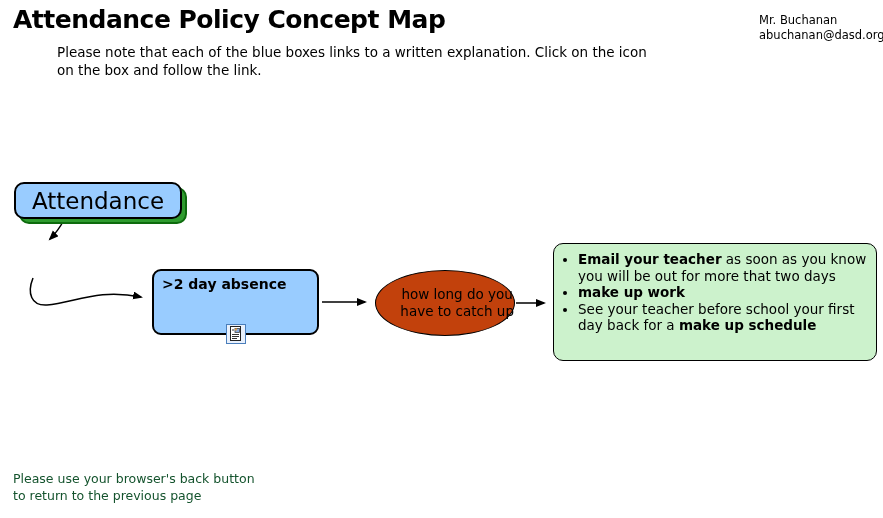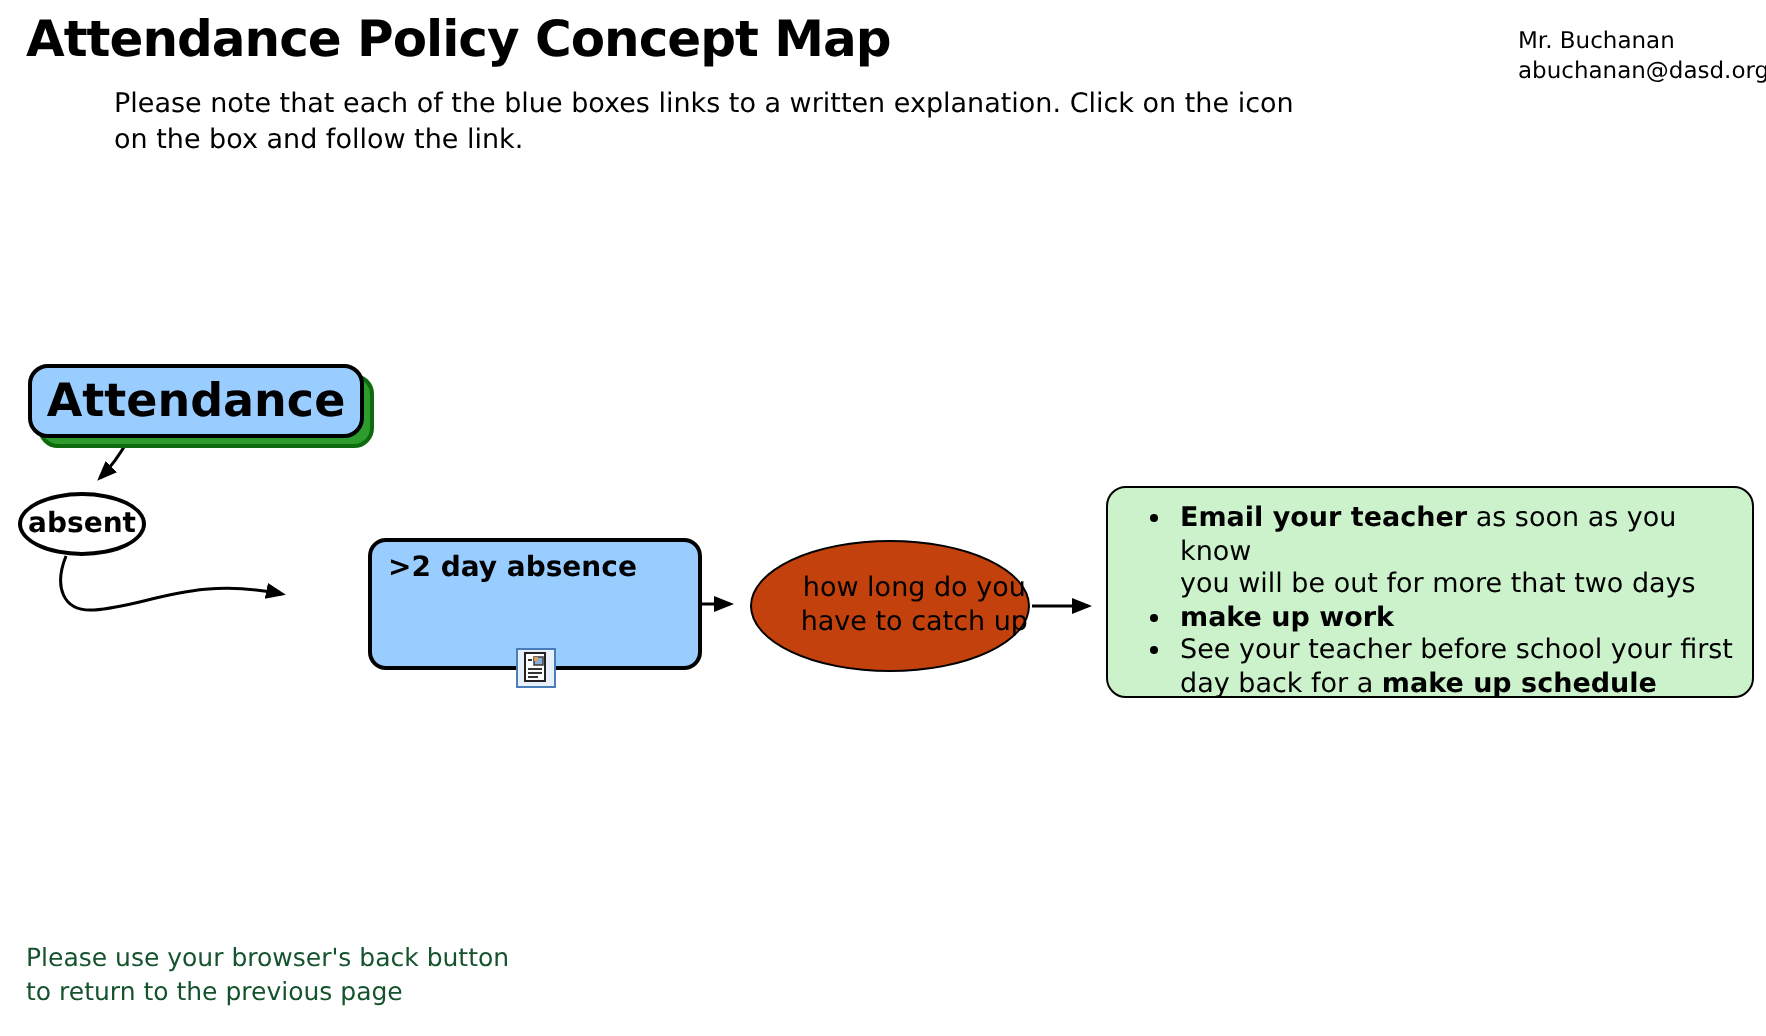--- a/index.html
+++ b/index.html
@@ -39,37 +39,37 @@
     width: 168px; height: 37px;
     background: #2e9b2e; border: 2px solid #0d6b0d;
     border-radius: 10px;
   }
   .attendance-node {
     position: absolute; left: 14px; top: 182px;
     width: 168px; height: 37px;
     background: #99ccff; border: 2px solid #000;
     border-radius: 10px;
     display: flex; align-items: center; justify-content: center;
-    font-size: 23px; font-weight: bold;
+    font-size: 23px; font-weight: normal;
   }
   .absent-ellipse {
     position: absolute; left: 9px; top: 246px;
     width: 64px; height: 32px;
     background: #fff; border: 2px solid #000;
     border-radius: 50%;
     display: flex; align-items: center; justify-content: center;
     font-size: 14px; font-weight: bold;
   }
   .absence-box {
     position: absolute; left: 152px; top: 269px;
     width: 167px; height: 66px;
     background: #99ccff; border: 2px solid #000;
     border-radius: 9px;
     padding: 5px 6px 5px 8px;
-    font-size: 13.5px; line-height: 17px; margin-left: 32px;
+    font-size: 13.5px; line-height: 17px;
   }
   .absence-box .box-title { font-weight: bold; font-size: 14px; }
   .absence-box .box-body { white-space: pre-line; }
   .link-icon {
     position: absolute; left: 50%; bottom: -11px;
     transform: translateX(-50%);
     width: 20px; height: 20px;
     display: block; cursor: pointer;
   }
   .catchup-ellipse {
@@ -77,24 +77,24 @@
     width: 140px; height: 66px;
     background: #c2410c; border: 1.5px solid #000;
     border-radius: 50%;
     display: flex; align-items: center; justify-content: flex-end;
     text-align: center;
     font-size: 13.5px; line-height: 17px;
     white-space: pre-line;
   }
   .info-box {
     position: absolute; left: 553px; top: 243px;
-    width: 324px; height: 106px;
+    width: 324px; height: 118px;
     background: #ccf2cc; border: 1.5px solid #000;
     border-radius: 10px;
-    padding: 7px 6px 6px 14px;
+    padding: 7px 6px 6px 2px;
     font-size: 13.5px; line-height: 16.5px;
   }
   .info-box ul { list-style: disc; margin: 0; padding-left: 22px; }
   .info-box li { white-space: pre-line; }
   .b { font-weight: bold; }
 
   .footer-note {
     position: absolute; left: 13px; top: 471px;
     font-size: 12.5px; line-height: 16.5px;
     color: #14532d;
@@ -130,23 +130,20 @@
     <path d="M33,278 C27,293 31,306 47,305 C74,303 97,288 141,297" fill="none" stroke="#000" stroke-width="1.5" marker-end="url(#arrow)"></path>
     <path d="M322,302 L365,302" fill="none" stroke="#000" stroke-width="1.5" marker-end="url(#arrow)"></path>
     <path d="M516,303 L544,303" fill="none" stroke="#000" stroke-width="1.5" marker-end="url(#arrow)"></path>
   </svg>
 
   <div class="node-shadow"></div>
   <div class="attendance-node">
     <span>Attendance</span>
   </div>
 
-  <div class="absent-ellipse">
-    <span>absent</span>
-  </div>
 
   <div class="absence-box">
     <div class="box-title">&gt;2 day absence</div>
     <svg class="link-icon" viewBox="0 0 20 20" xmlns="http://www.w3.org/2000/svg">
       <rect x="0.5" y="0.5" width="19" height="19" fill="#e8f0fc" stroke="#4a7ebb" stroke-width="1"></rect>
       <rect x="4.5" y="2.5" width="10" height="14" fill="#ffffff" stroke="#222" stroke-width="1"></rect>
       <rect x="9" y="4.5" width="4.5" height="4" fill="#88aadd" stroke="#444" stroke-width="0.8"></rect>
       <rect x="9" y="4.5" width="2" height="2" fill="#e0a050"></rect>
       <line x1="6" y1="6" x2="8" y2="6" stroke="#333" stroke-width="1"></line>
       <line x1="6" y1="10.5" x2="13" y2="10.5" stroke="#333" stroke-width="1"></line>

